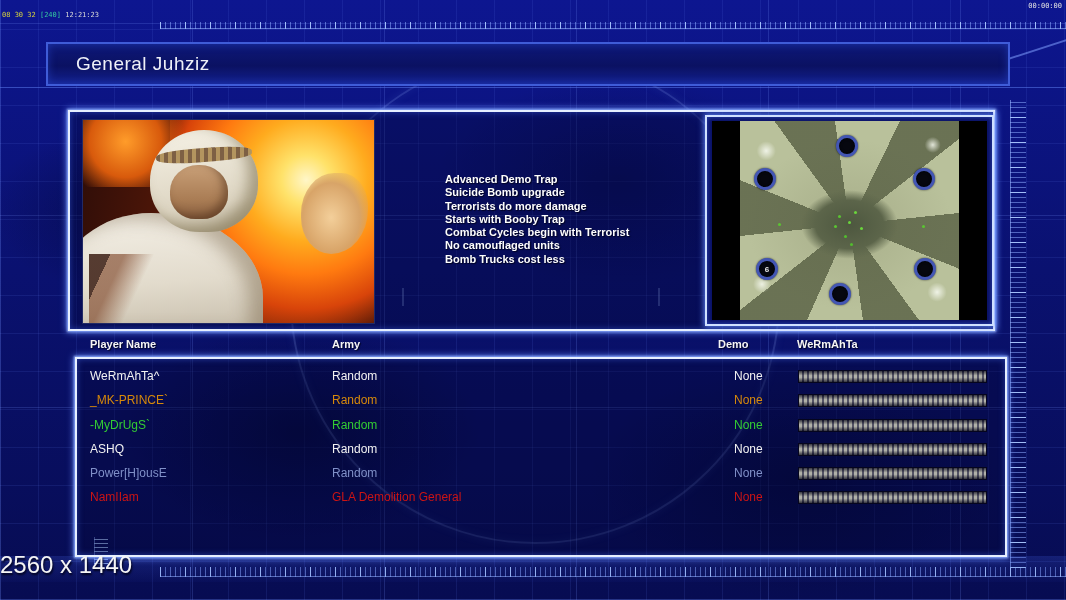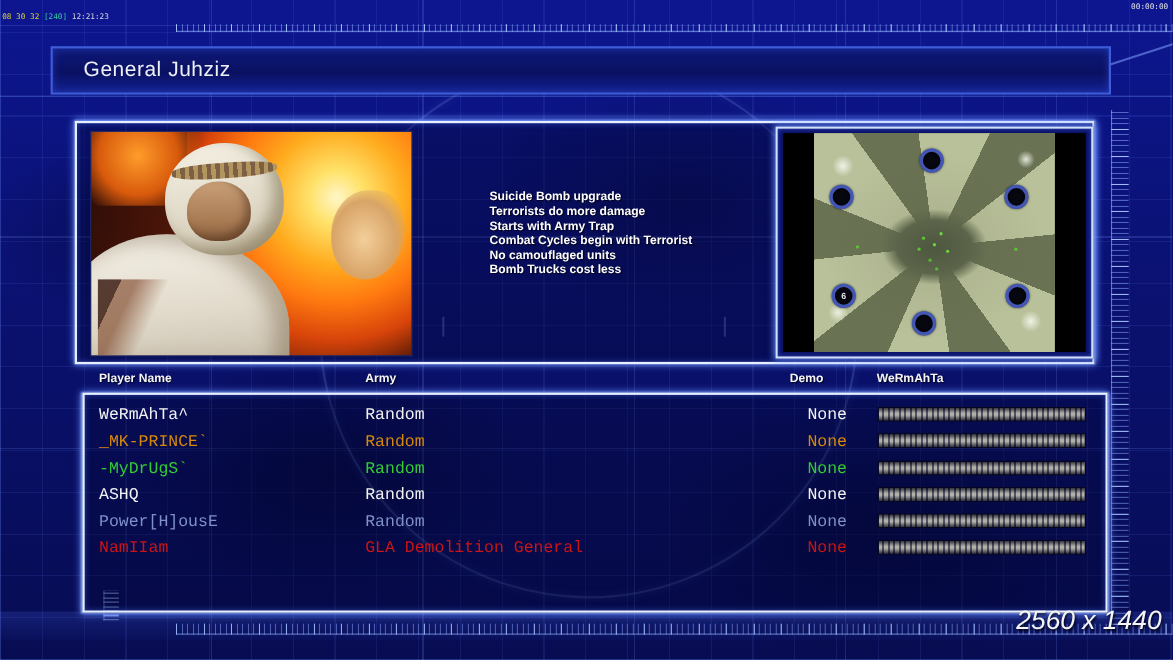--- a/index.html
+++ b/index.html
@@ -141,32 +141,32 @@
   .hole span{font-size:8px;font-weight:bold;color:#e8e8e8;}
   .center-dots{position:absolute;left:108px;top:100px;width:3px;height:3px;border-radius:50%;background:#6ad53c;
     box-shadow:-14px 4px 0 #5ac432, 12px 6px 0 #6ad53c, -4px 14px 0 #52bc2e, 6px -10px 0 #6ad53c,
       -10px -6px 0 #5ac432, 2px 22px 0 #52bc2e, -70px 2px 0 #5ac432, 74px 4px 0 #5ac432;}
   
   .table-header{left:0;top:338px;width:1066px;height:16px;}
   .th{position:absolute;font-size:11px;font-weight:bold;color:#f5f5f5;text-shadow:1px 1px 1px rgba(0,0,20,.8);text-align:center;}
   .th.c0{left:90px;} .th.c1{left:332px;} .th.c2{left:718px;} .th.c3{left:797px;}
   .player-panel{left:75px;top:357px;width:928px;height:196px;}
   .prows{position:absolute;left:0;top:6px;right:0;}
-  .prow{position:relative;height:24.3px;font-size:15px;font-family:Liberation Mono, monospace;}
+  .prow{position:relative;height:24.3px;font-size:12px;}
   .prow span{position:absolute;top:4px;white-space:nowrap;}
   .c-name{left:13px;} .c-army{left:255px;} .c-team{left:657px;}
   .c-prog{left:721px;top:5px !important;width:189px;height:13px;
     background:#0c0c26;border:1px solid #05051e;box-sizing:border-box;}
   .pfill{position:absolute !important;left:0 !important;top:0 !important;height:100%;
     background:
       linear-gradient(180deg, rgba(8,8,28,.68) 0%, rgba(255,255,255,.22) 42%, rgba(255,255,255,.22) 58%, rgba(8,8,28,.70) 100%),
       repeating-linear-gradient(90deg, #9a9a90 0 3px, #23233a 3px 5px);}
   
-  .res-label{left:0;top:551px;width:1056px;text-align:right;
-    font-size:24px;color:#f5f5f5;text-shadow:1px 2px 2px rgba(0,0,20,.9);font-style:italic;}
+  .res-label{left:0;top:551px;width:1056px;text-align:left;
+    font-size:24px;color:#f5f5f5;text-shadow:1px 2px 2px rgba(0,0,20,.9);}
 </style>
 </head>
 <body>
 
 <div class="screen">
 
   <div class="abs hud-topleft">
     <span class="stats">08 30 32</span>
     <span class="bracket">[240]</span>
     <span class="clock">12:21:23</span>
@@ -195,23 +195,24 @@
       <div class="fire-top"></div>
       <div class="body"></div>
       <div class="sash"></div>
       <div class="headwrap"></div>
       <div class="headband"></div>
       <div class="face"></div>
       <div class="hand"></div>
     </div>
 
     <div class="abs perks">
+      <span class="perk">Advanced Demo Trap</span>
       <span class="perk">Suicide Bomb upgrade</span>
       <span class="perk">Terrorists do more damage</span>
-      <span class="perk">Starts with Army Trap</span>
+      <span class="perk">Starts with Booby Trap</span>
       <span class="perk">Combat Cycles begin with Terrorist</span>
       <span class="perk">No camouflaged units</span>
       <span class="perk">Bomb Trucks cost less</span>
     </div>
 
     <div class="abs minimap-frame">
       <div class="minimap-black">
         <div class="terrain">
           <div class="hole" style="left:96px;top:14px;"></div>
           <div class="hole" style="left:14px;top:47px;"></div>

